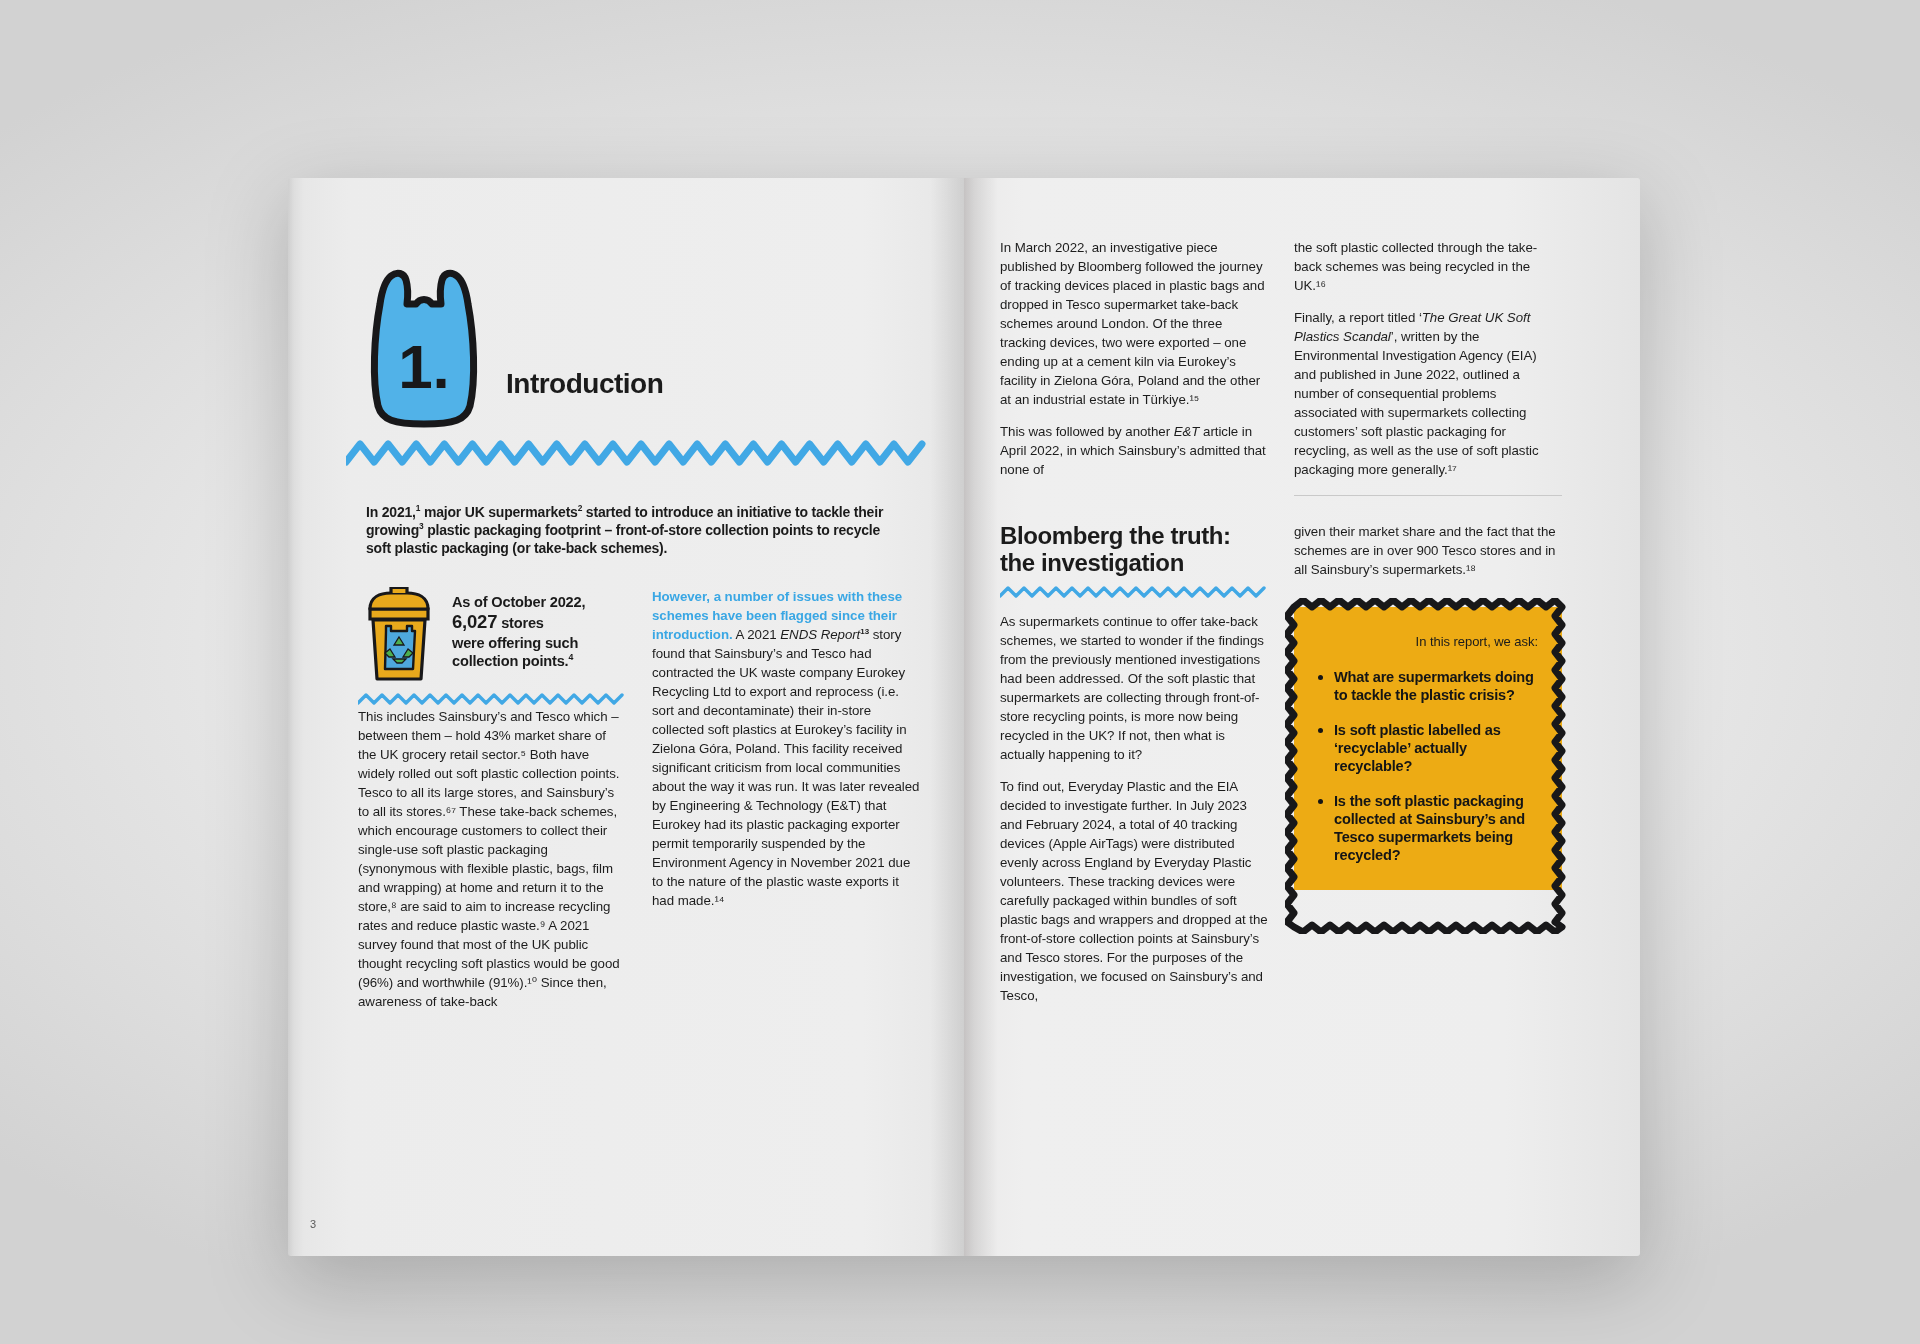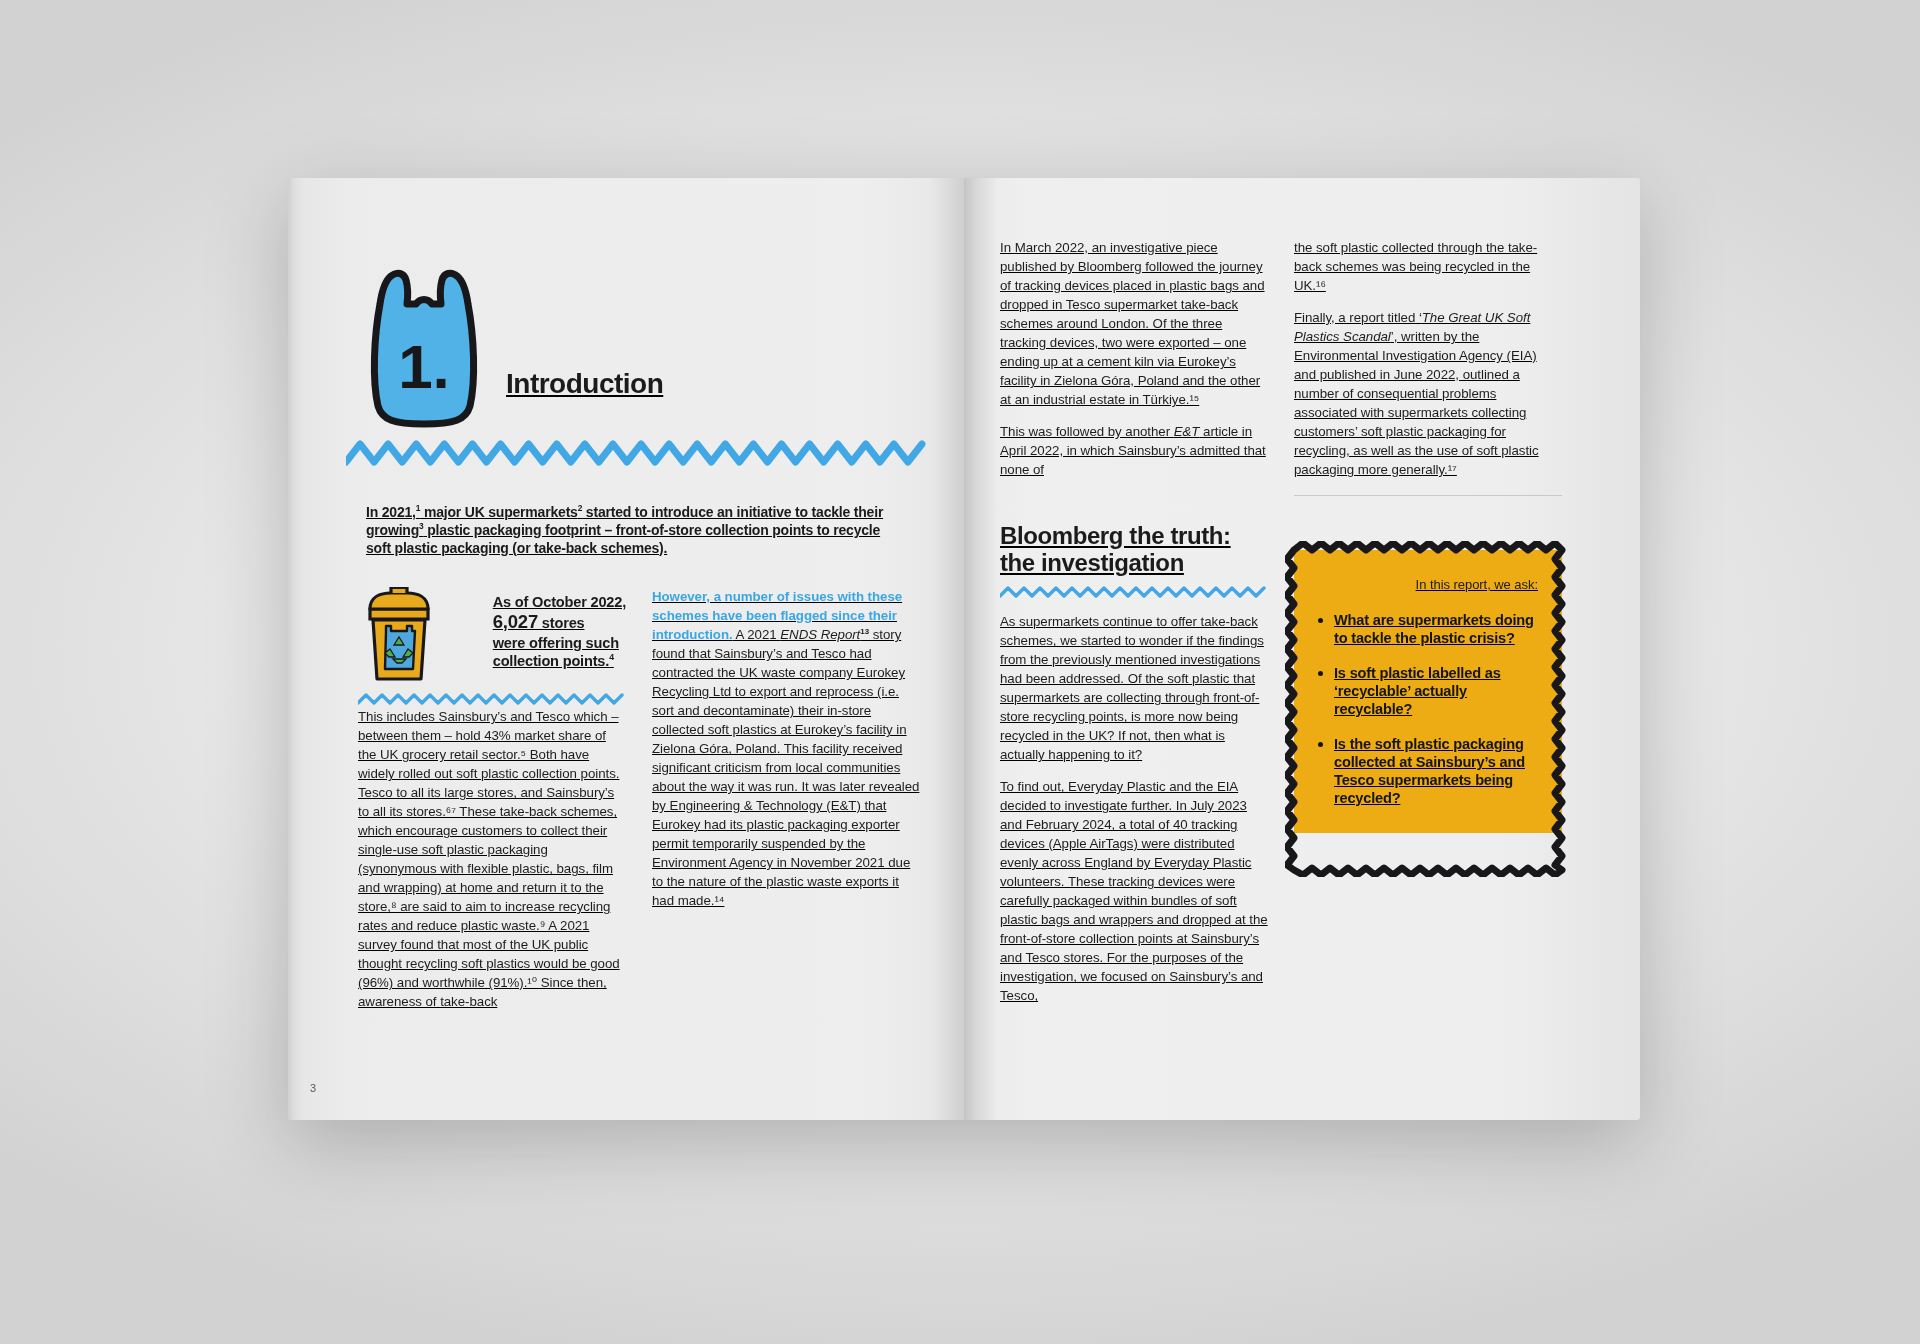--- a/index.html
+++ b/index.html
@@ -18,24 +18,23 @@
   }
   .spread{
     position:absolute;
     left:288px;top:178px;
     width:1352px;height:990px;
     display:flex;
     filter:drop-shadow(0 22px 40px rgba(0,0,0,.22));
   }
   .page{
     position:relative;
-    width:676px;height:942px;
+    width:676px;height:1078px;
     background:#ececec;
     box-sizing:border-box;
-    text-decoration:underline;
   }
   .page.left{
     background:linear-gradient(90deg,#cfcfcf 0px,#dedede 6px,#e7e7e7 16px,#ececec 60px,#eeeeee 85%,#e6e6e6 100%);
     border-radius:3px 0 0 3px;
     padding:52px 36px 40px 58px;
   }
   .page.right{
     background:linear-gradient(90deg,#e3e0e0 0px,#ebeaea 10px,#efefef 60px,#eeeeee 80%,#e4e4e4 100%);
     border-radius:0 3px 3px 0;
     padding:52px 58px 40px 36px;
@@ -75,21 +74,21 @@
   }
   sup{font-size:.6em;font-weight:600;vertical-align:super;line-height:0;}
 
   
   .cols{display:flex;gap:26px;margin:30px 0 0 12px;}
   .col{width:268px;}
   .col p{
     font-size:13.3px;line-height:1.43;color:#1d1d1d;margin:0 0 13px 0;
     letter-spacing:-.05px;
   }
-  .stat-row{display:flex;gap:12px;align-items:flex-start;margin-bottom:4px;justify-content:space-between;}
+  .stat-row{display:flex;gap:12px;align-items:flex-start;margin-bottom:4px;}
   .bin{flex:0 0 auto;width:82px;height:96px;}
   .bin svg{display:block;width:82px;height:96px;}
   .stat-text{
     font-size:14.6px;line-height:1.24;font-weight:800;color:#1b1b1b;
     padding-top:6px;letter-spacing:-.2px;
   }
   .stat-text .big{font-size:18.5px;}
   .hl{color:#3aa7e4;font-weight:800;}
   em{font-style:italic;}
 
@@ -233,20 +232,21 @@
           <span>the investigation</span>
         </div>
         <svg class="zig zig-small" viewBox="0 0 268 16" preserveAspectRatio="none" style="margin-bottom:12px;">
           <polyline points="0,12 8,4 16,12 24,4 32,12 40,4 48,12 56,4 64,12 72,4 80,12 88,4 96,12 104,4 112,12 120,4 128,12 136,4 144,12 152,4 160,12 168,4 176,12 184,4 192,12 200,4 208,12 216,4 224,12 232,4 240,12 248,4 256,12 264,4" fill="none" stroke="#41a8e5" stroke-width="3.4" stroke-linejoin="round" stroke-linecap="round"></polyline>
         </svg>
         <p>As supermarkets continue to offer take-back schemes, we started to wonder if the findings from the previously mentioned investigations had been addressed. Of the soft plastic that supermarkets are collecting through front-of-store recycling points, is more now being recycled in the UK? If not, then what is actually happening to it?</p>
         <p>To find out, Everyday Plastic and the EIA decided to investigate further. In July 2023 and February 2024, a total of 40 tracking devices (Apple AirTags) were distributed evenly across England by Everyday Plastic volunteers. These tracking devices were carefully packaged within bundles of soft plastic bags and wrappers and dropped at the front-of-store collection points at Sainsbury’s and Tesco stores. For the purposes of the investigation, we focused on Sainsbury’s and Tesco,</p>
       </div>
 
       <div class="rcol">
+        <p>given their market share and the fact that the schemes are in over 900 Tesco stores and in all Sainsbury’s supermarkets.¹⁸</p>
 
         <div class="askbox">
           <svg class="zigborder" viewBox="0 0 286 336" preserveAspectRatio="none">
             <path d="M9,9 L18,2 L27,9 L36,2 L45,9 L54,2 L63,9 L72,2 L81,9 L90,2 L99,9 L108,2 L117,9 L126,2 L135,9 L144,2 L153,9 L162,2 L171,9 L180,2 L189,9 L198,2 L207,9 L216,2 L225,9 L234,2 L243,9 L252,2 L261,9 L270,2 L277,9
                      L270,18 L277,27 L270,36 L277,45 L270,54 L277,63 L270,72 L277,81 L270,90 L277,99 L270,108 L277,117 L270,126 L277,135 L270,144 L277,153 L270,162 L277,171 L270,180 L277,189 L270,198 L277,207 L270,216 L277,225 L270,234 L277,243 L270,252 L277,261 L270,270 L277,279 L270,288 L277,297 L270,306 L277,315 L270,324 L277,329
                      L270,334 L261,327 L252,334 L243,327 L234,334 L225,327 L216,334 L207,327 L198,334 L189,327 L180,334 L171,327 L162,334 L153,327 L144,334 L135,327 L126,334 L117,327 L108,334 L99,327 L90,334 L81,327 L72,334 L63,327 L54,334 L45,327 L36,334 L27,327 L18,334 L9,329
                      L2,324 L9,315 L2,306 L9,297 L2,288 L9,279 L2,270 L9,261 L2,252 L9,243 L2,234 L9,225 L2,216 L9,207 L2,198 L9,189 L2,180 L9,171 L2,162 L9,153 L2,144 L9,135 L2,126 L9,117 L2,108 L9,99 L2,90 L9,81 L2,72 L9,63 L2,54 L9,45 L2,36 L9,27 L2,18 Z" fill="none" stroke="#18181a" stroke-width="7" stroke-linejoin="round"></path>
           </svg>
           <p class="intro">In this report, we ask:</p>
           <ul>

